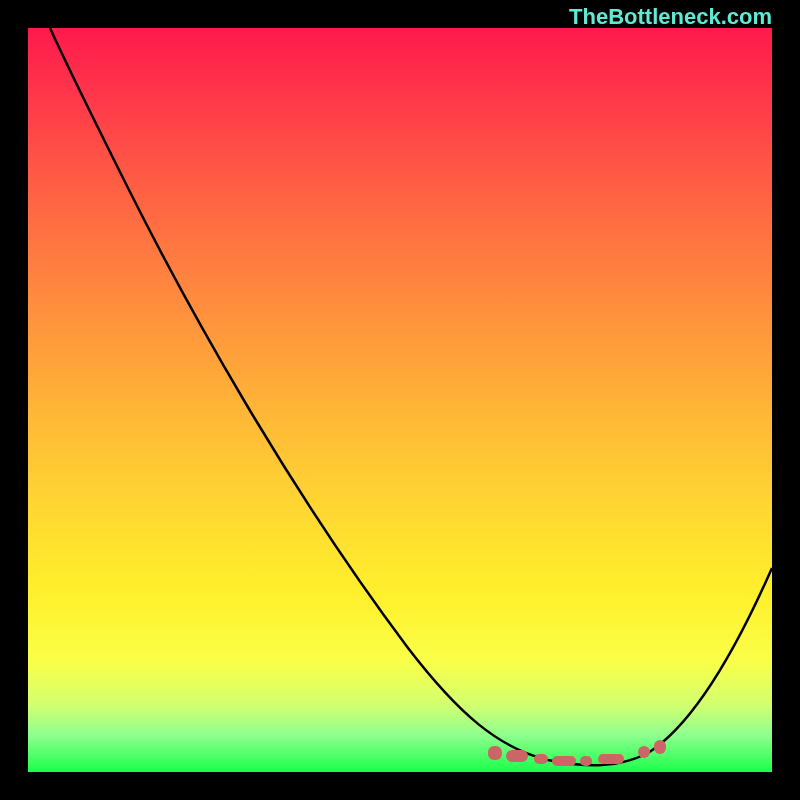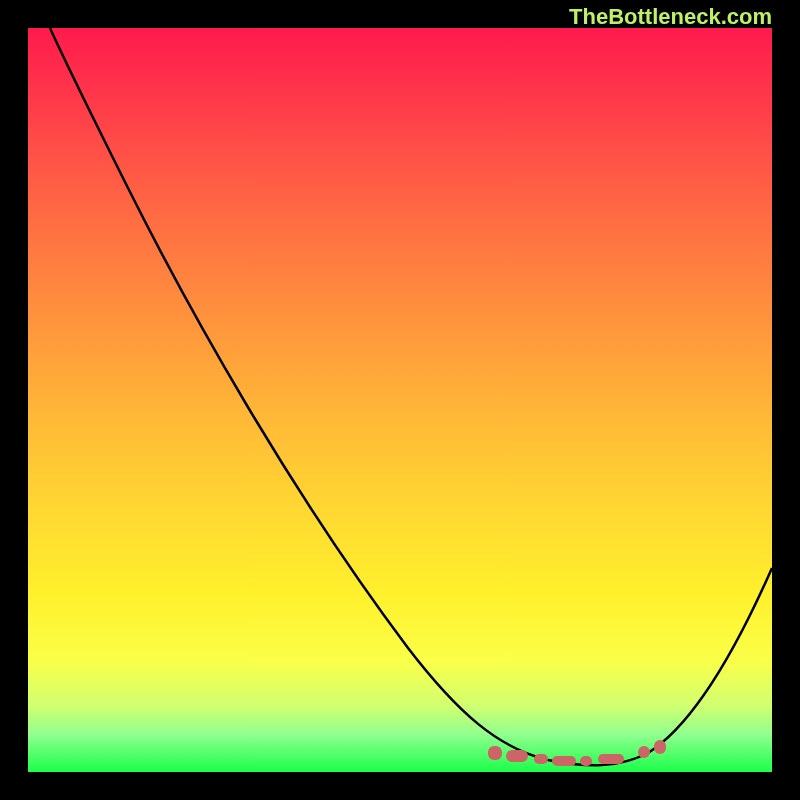--- a/index.html
+++ b/index.html
@@ -7,21 +7,21 @@
     width: 800px;
     height: 800px;
     background: #000;
     position: relative;
     font-family: Arial, sans-serif;
   }
   .watermark {
     position: absolute;
     top: 4px;
     right: 28px;
-    color: #bef264;
+    color: #5eead4;
     font-size: 22px;
     font-weight: bold;
     z-index: 10;
   }
   .plot-area {
     position: absolute;
     left: 28px;
     top: 28px;
     width: 744px;
     height: 744px;

